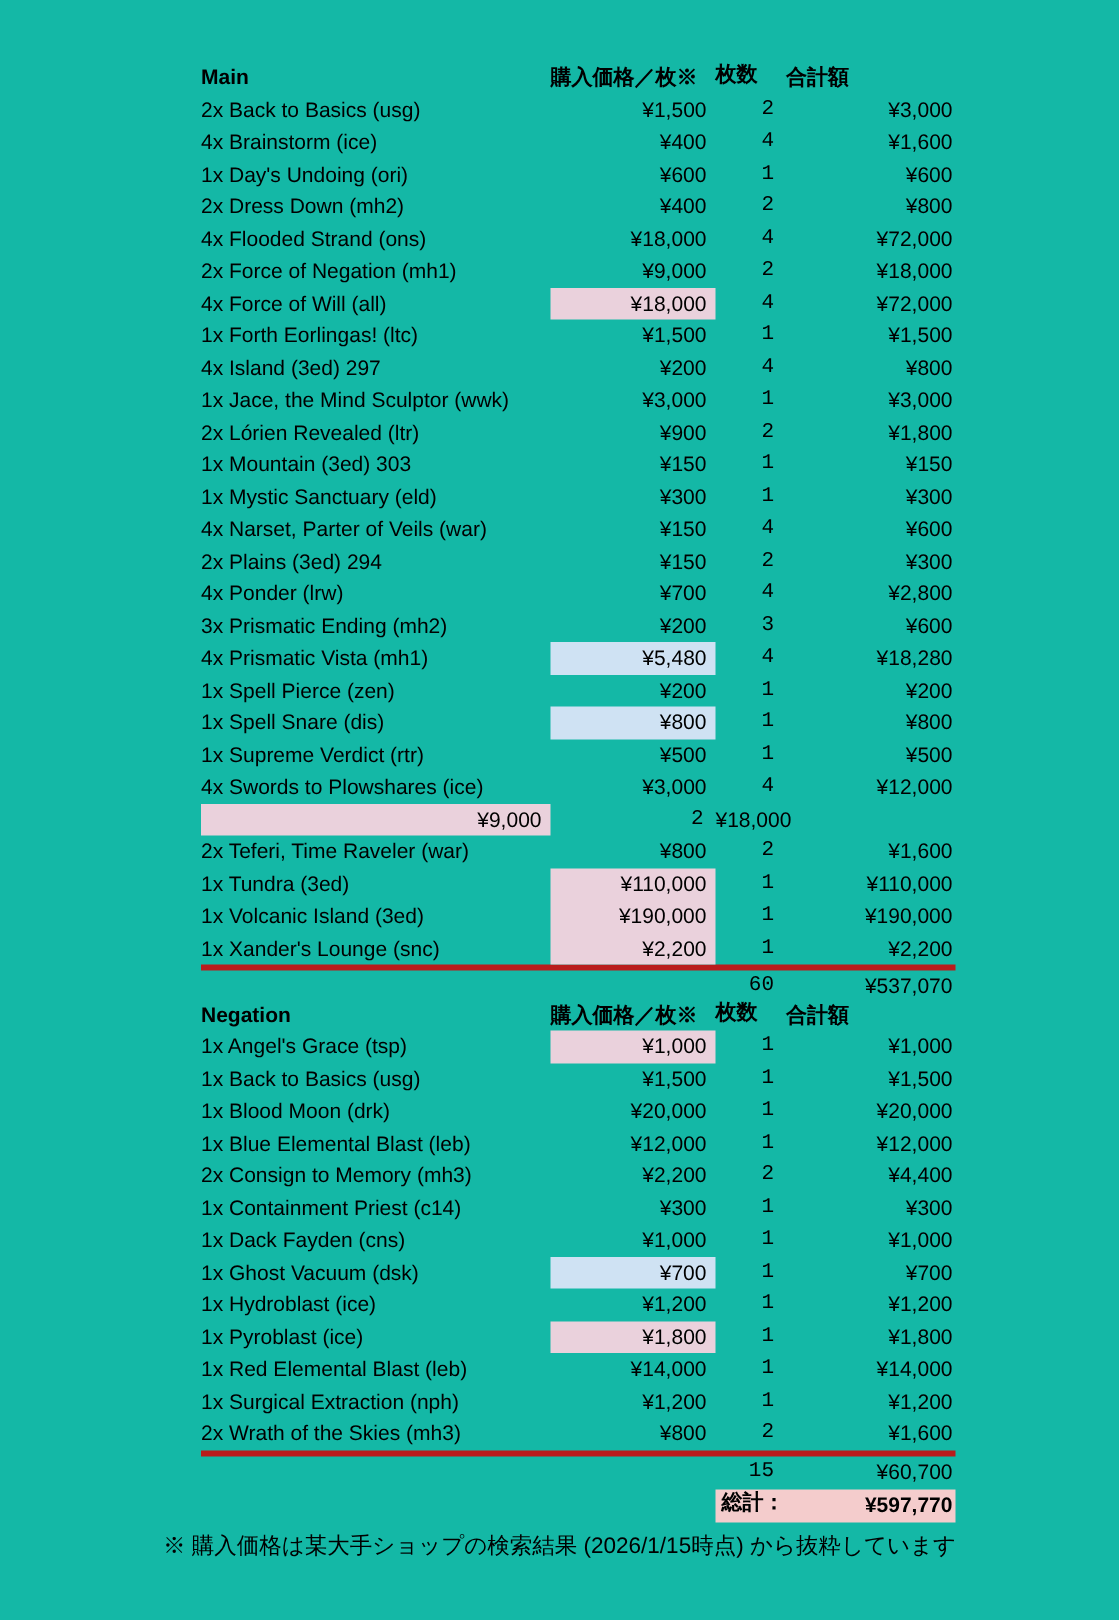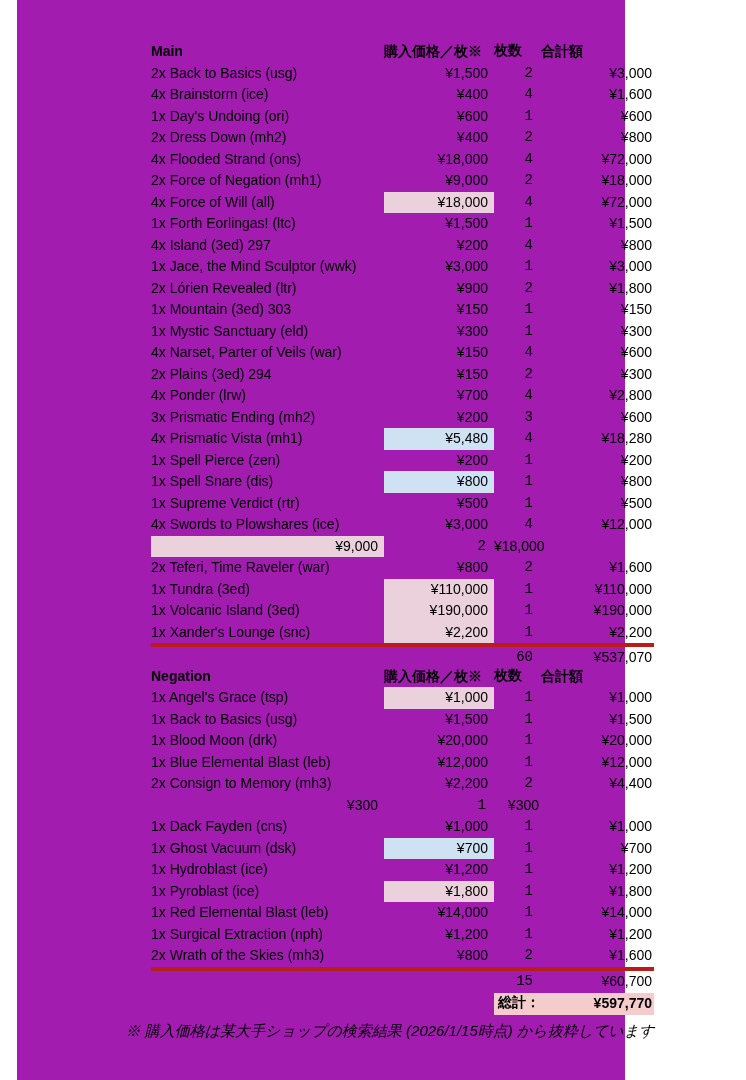--- a/index.html
+++ b/index.html
@@ -3,21 +3,21 @@
 <meta charset="utf-8">
 <style>
   * { box-sizing: border-box; margin: 0; padding: 0; }
   html, body {
     width: 746px; height: 1080px;
     background: #ffffff;
     font-family: "Liberation Sans", sans-serif;
     color: #000000;
     position: relative;
   }
-  .sheet { position: absolute; left: 17px; top: 0; width: 608px; height: 1080px; background: #a21caf; }
+  .sheet { position: absolute; left: 0; top: 0; width: 746px; height: 1080px; background: #14b8a6; }
   .table-root { position: absolute; left: 134px; top: 41px; width: 503px; }
   .row {
     display: grid;
     grid-template-columns: 233px 110px 47px 113px;
     height: 21.5px;
     line-height: 21.5px;
     font-size: 14px;
     align-items: center;
   }
   .cell { height: 21.5px; line-height: 21.5px; white-space: nowrap; overflow: visible; }
@@ -35,21 +35,20 @@
   .grand-row { margin-top: 5px; }
   .grand-row .cell.qty { text-align: center; padding: 0 0 0 3px; }
   .footnote {
     position: absolute;
     left: 0; top: 1022px;
     width: 746px;
     text-align: center;
     font-size: 15px;
     line-height: 17px;
     color: #000;
-    font-style: italic;
   }
 </style>
 </head>
 <body>
 
 <div class="sheet">
   <div class="table-root" id="table-root">
       <div class="section">
         <div class="row header-row">
           <div class="cell name bold">Main</div>
@@ -256,20 +255,21 @@
           <div class="cell qty">1</div>
           <div class="cell total">¥12,000</div>
         </div>
         <div class="row data-row">
           <div class="cell name">2x Consign to Memory (mh3)</div>
           <div class="cell price">¥2,200</div>
           <div class="cell qty">2</div>
           <div class="cell total">¥4,400</div>
         </div>
         <div class="row data-row">
+          <div class="cell name">1x Containment Priest (c14)</div>
           <div class="cell price">¥300</div>
           <div class="cell qty">1</div>
           <div class="cell total">¥300</div>
         </div>
         <div class="row data-row">
           <div class="cell name">1x Dack Fayden (cns)</div>
           <div class="cell price">¥1,000</div>
           <div class="cell qty">1</div>
           <div class="cell total">¥1,000</div>
         </div>

